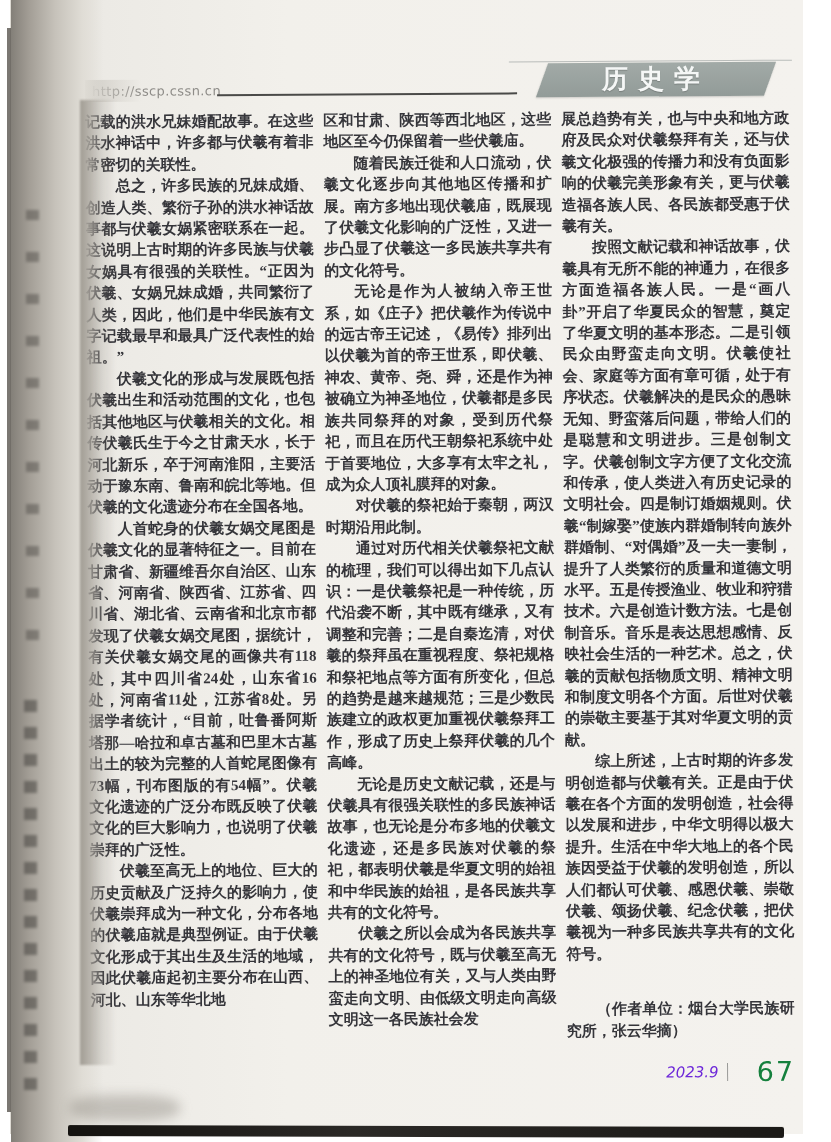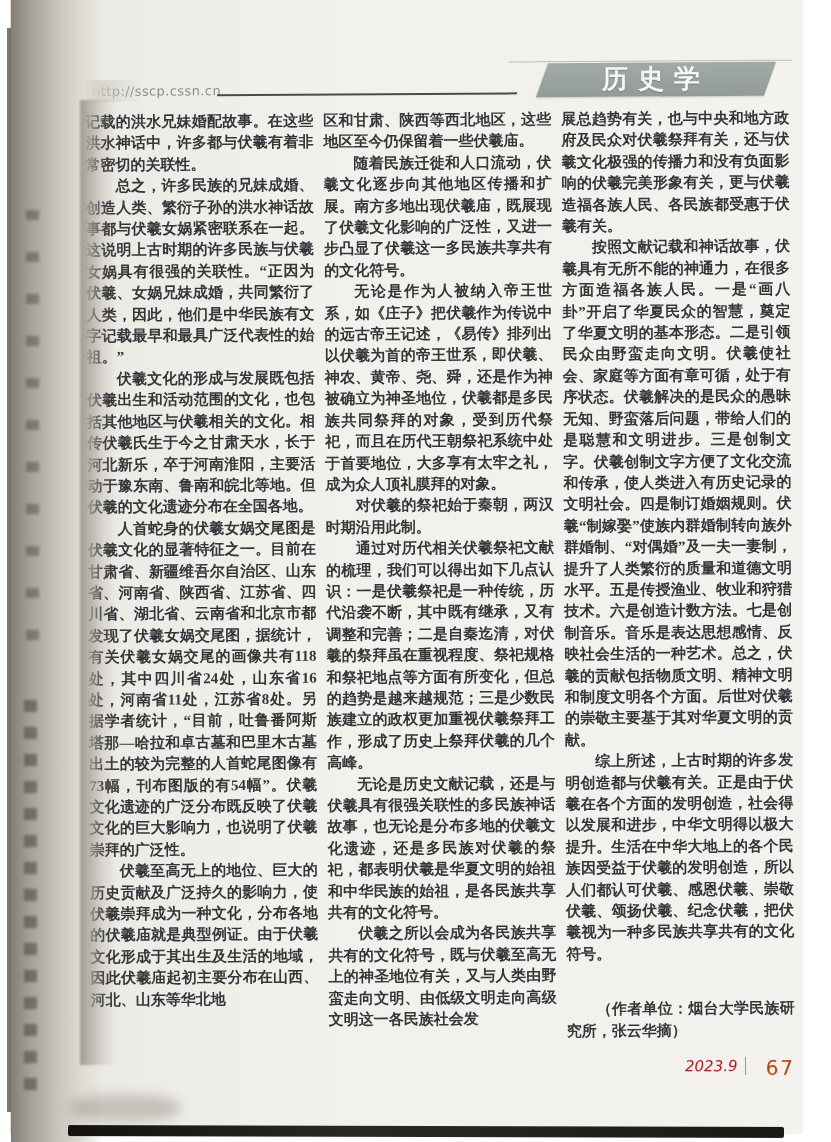--- a/index.html
+++ b/index.html
@@ -77,25 +77,25 @@
     position:absolute;left:80px;top:100px;width:36px;height:965px;
     background:linear-gradient(to right,rgba(112,106,97,.55),rgba(140,134,124,.25) 55%,rgba(160,155,145,0));
     filter:blur(1px);pointer-events:none;
   }
   
   .footer{
     position:absolute;left:560px;top:1058px;width:232px;text-align:right;
     font-family:"DejaVu Sans","Liberation Sans",sans-serif;color:#4d4d4f;
   }
   .footer .issue{
-    font-style:italic;font-size:15px;color:#b91c1c;
+    font-style:italic;font-size:15px;color:#6d28d9;
     padding-right:8px;border-right:1px solid #9a9a98;
   }
   .footer .pno{
-    display:inline-block;font-size:20px;color:#c2410c;margin-left:14px;
+    display:inline-block;font-size:27px;color:#15803d;margin-left:24px;
     letter-spacing:2px;vertical-align:-4px;
   }
   
   .bottom-edge{
     position:absolute;left:68px;top:1126px;width:716px;height:11px;
     background:linear-gradient(to right,#14120f,#2b2926 40%,#1b1916);
     border-radius:2px;filter:blur(.7px);transform:rotate(.15deg);
   }
   .corner-smudge{
     position:absolute;left:70px;top:1095px;width:110px;height:26px;

